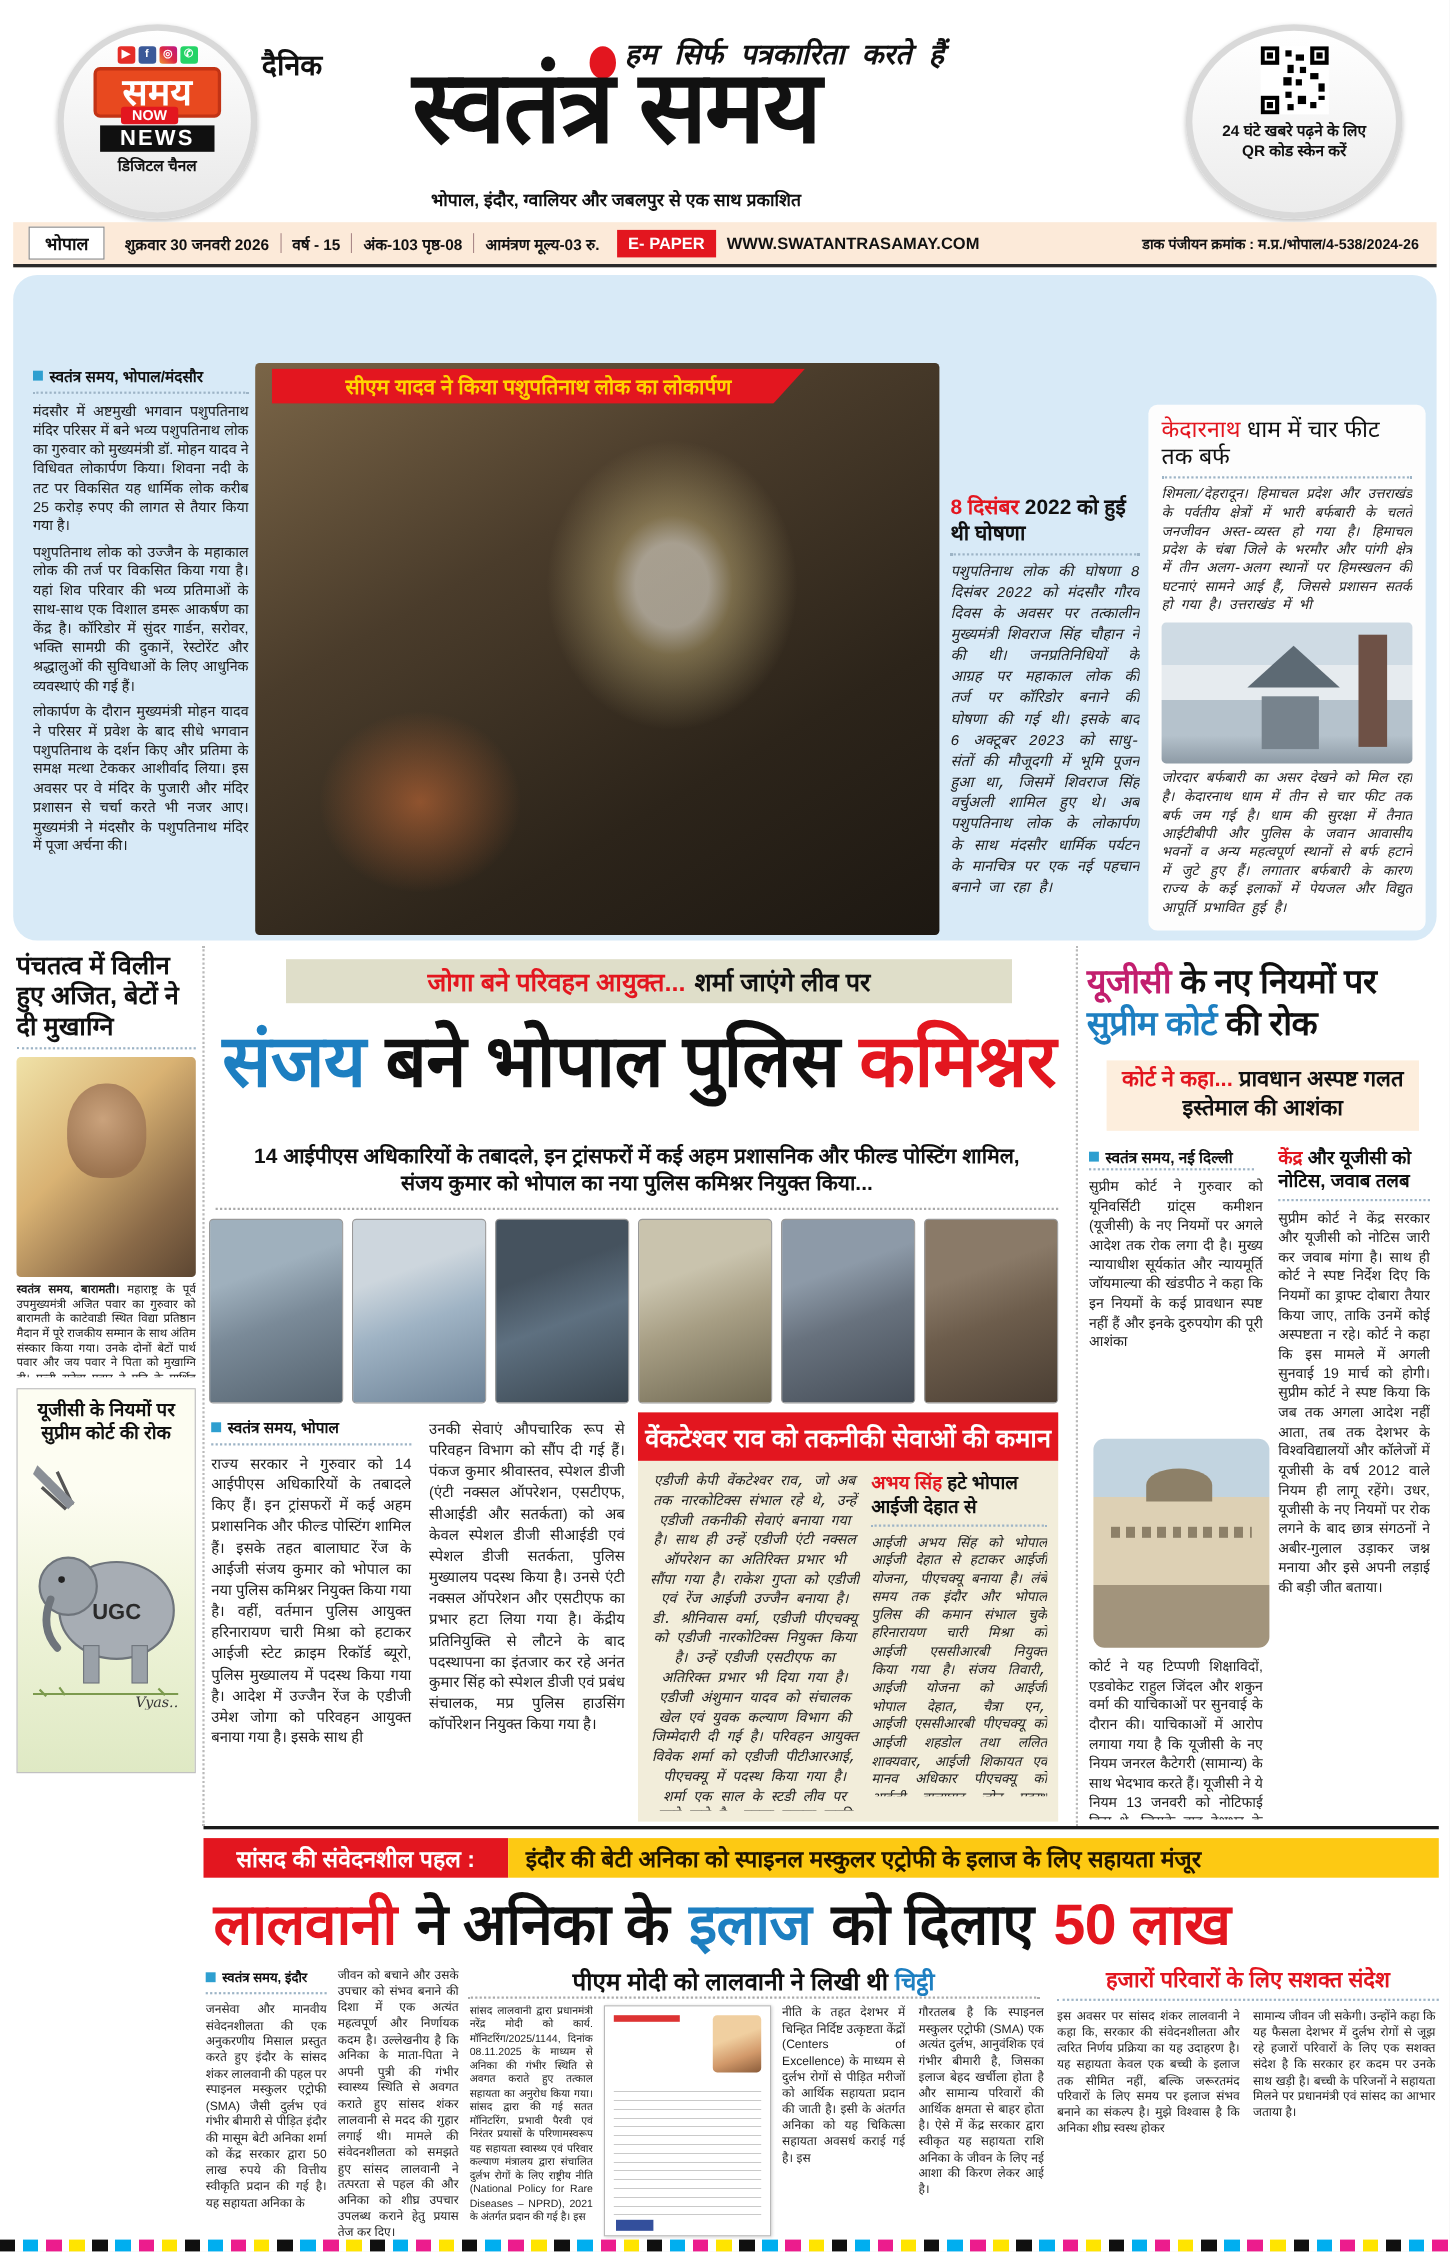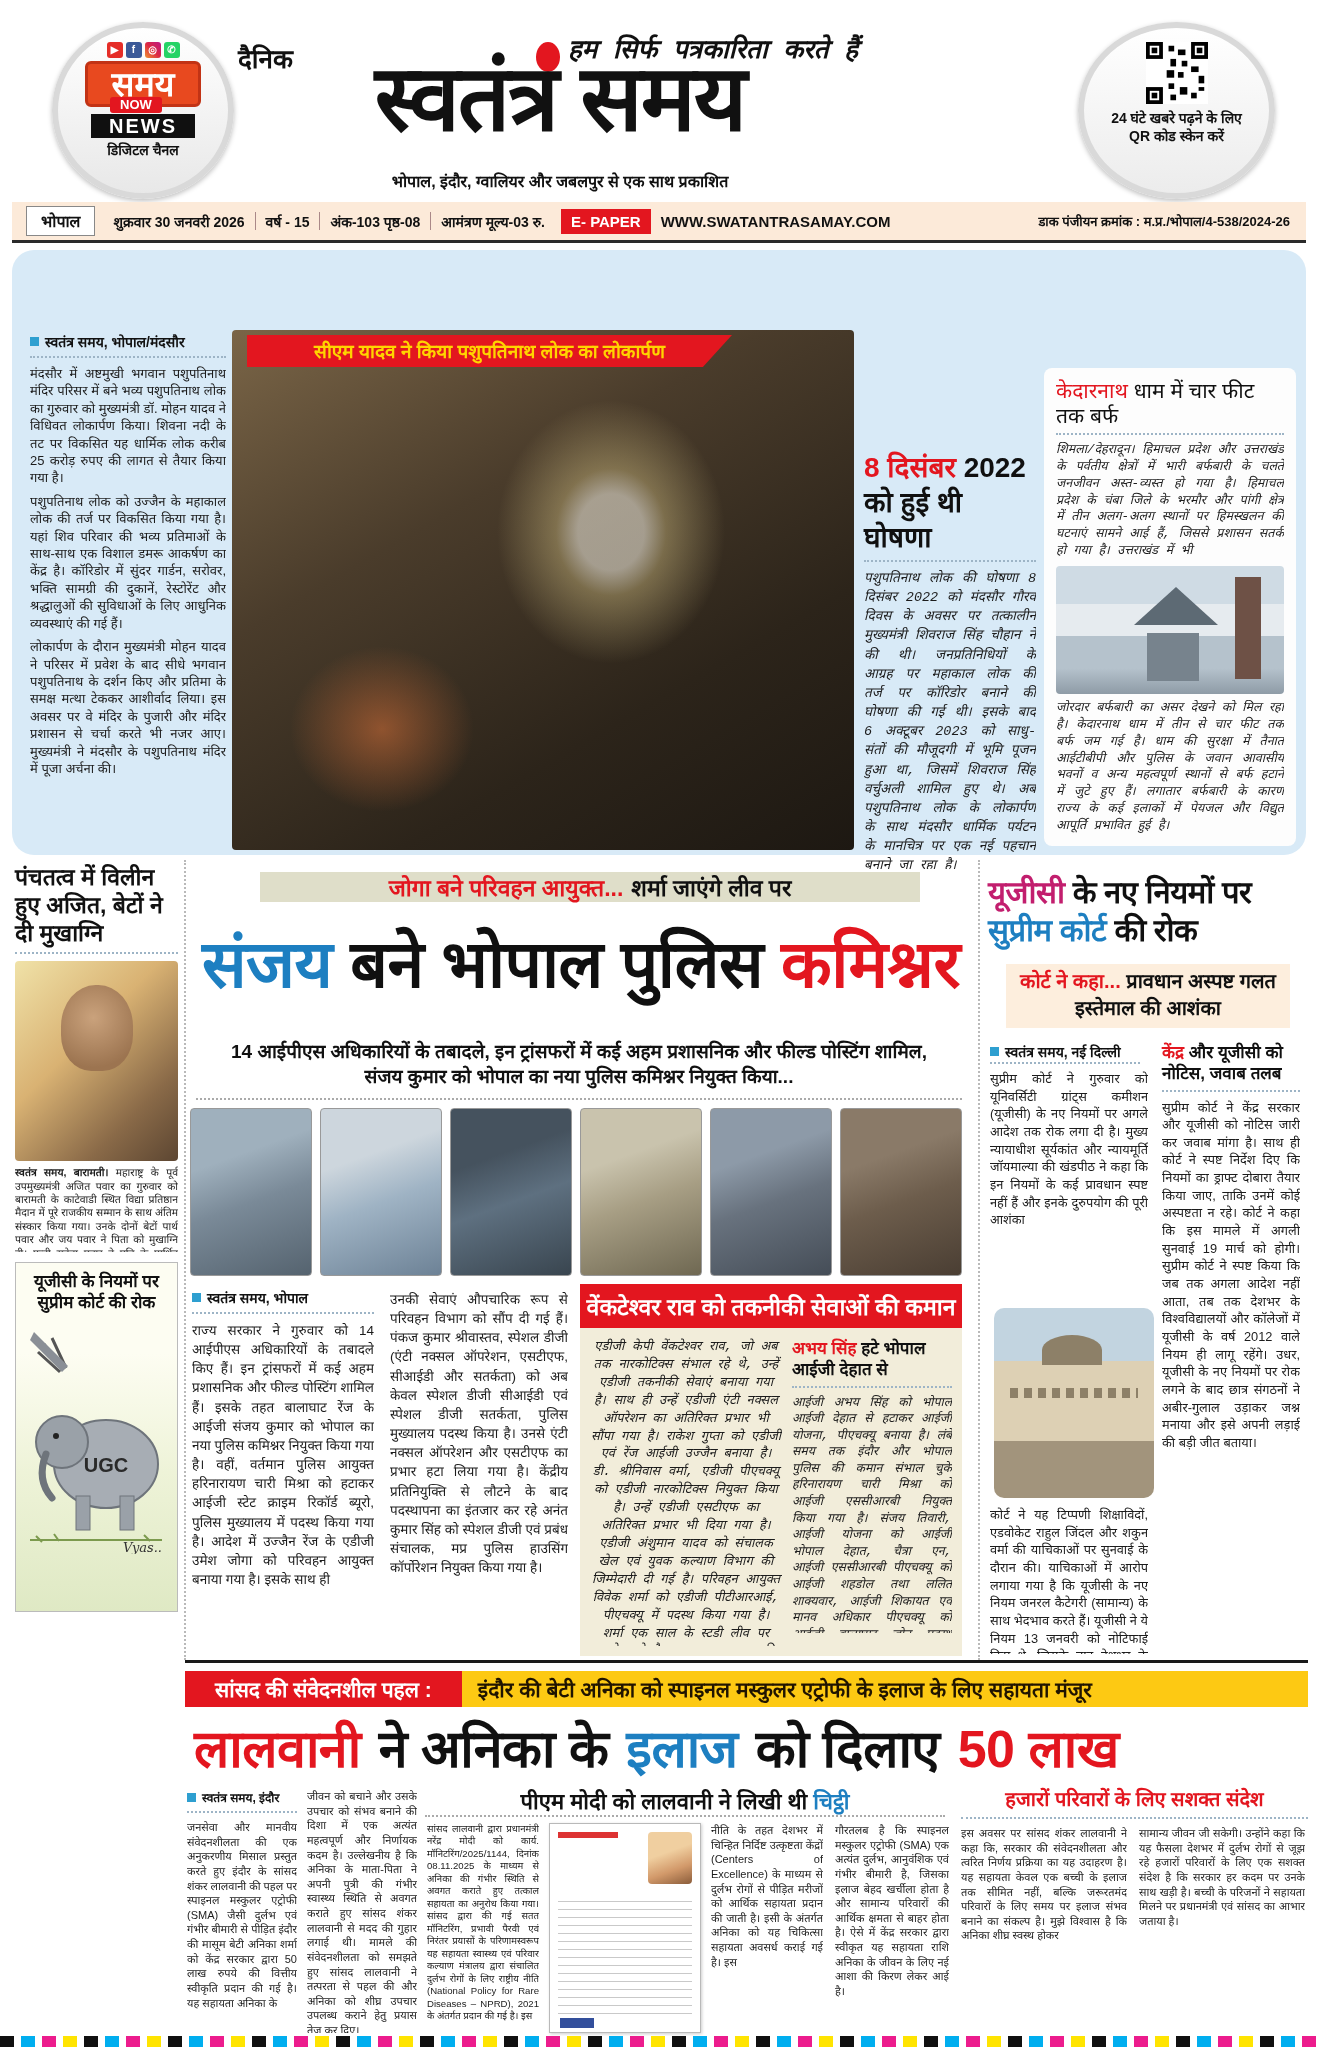--- a/index.html
+++ b/index.html
@@ -115,21 +115,21 @@
 
     <div class="abs photo" style="left:220px;top:80px;width:622px;height:520px;background:linear-gradient(150deg,#7a6547 0%,#4a3c2b 35%,#2c241a 70%,#1d1812 100%);border-radius:4px">
       <div class="abs" style="left:40%;top:10%;width:260px;height:300px;background:radial-gradient(ellipse at center,rgba(250,245,230,.55) 0 18%,rgba(240,220,150,.35) 30%,transparent 62%)"></div>
       <div class="abs" style="left:8%;bottom:6%;width:200px;height:180px;background:radial-gradient(ellipse at center,rgba(230,120,60,.5),transparent 65%)"></div>
       <div class="cap-banner abs" style="left:15px;top:5px;width:485px;height:32px;font-size:19px">
           <span>सीएम यादव ने किया पशुपतिनाथ लोक का लोकार्पण</span>
         </div>
     </div>
 
     <div class="abs" style="left:852px;top:200px;width:172px;height:395px">
-      <div style="font-weight:800;font-size:28px;line-height:1.25">
+      <div style="font-weight:800;font-size:19px;line-height:1.25">
         <span class="c-red">8 दिसंबर</span>
         <span class="c-black">2022 को हुई थी घोषणा</span>
       </div>
       <div class="dotrule"></div>
       <div class="body-txt ital" style="height:300px;font-size:13.5px;line-height:1.42">पशुपतिनाथ लोक की घोषणा 8 दिसंबर 2022 को मंदसौर गौरव दिवस के अवसर पर तत्कालीन मुख्यमंत्री शिवराज सिंह चौहान ने की थी। जनप्रतिनिधियों के आग्रह पर महाकाल लोक की तर्ज पर कॉरिडोर बनाने की घोषणा की गई थी। इसके बाद 6 अक्टूबर 2023 को साधु-संतों की मौजूदगी में भूमि पूजन हुआ था, जिसमें शिवराज सिंह वर्चुअली शामिल हुए थे। अब पशुपतिनाथ लोक के लोकार्पण के साथ मंदसौर धार्मिक पर्यटन के मानचित्र पर एक नई पहचान बनाने जा रहा है।</div>
     </div>
 
     <div class="abs white-card" style="left:1032px;top:118px;width:252px;height:478px;padding:10px 12px;box-sizing:border-box">
       <div style="font-weight:400;font-size:21px;line-height:1.2">
         <span class="c-red">केदारनाथ</span>
@@ -168,21 +168,21 @@
       <circle cx="32" cy="122" r="3" fill="#222"></circle>
       <rect x="52" y="182" width="14" height="34" fill="#9aa1a8" stroke="#6e747b"></rect>
       <rect x="96" y="182" width="14" height="34" fill="#9aa1a8" stroke="#6e747b"></rect>
       <text x="82" y="158" text-anchor="middle" font-size="20" font-weight="bold" fill="#2a2a2a" font-family="Liberation Sans, sans-serif">UGC</text>
       <path d="M6 226 h132 M12 222 l6 6 M30 220 l5 7 M120 221 l6 6" stroke="#7c9a4e" stroke-width="2" fill="none"></path>
       <text x="138" y="238" text-anchor="end" font-size="13" font-style="italic" fill="#333" font-family="DejaVu Serif, serif">Vyas..</text>
     </svg>
   </div>
 
   <div class="abs sep-dot-v" style="left:184px;top:860px;width:790px;height:800px;padding-left:6px;box-sizing:border-box">
-    <div style="position:absolute;left:74px;top:12px;width:660px;height:30px;background:#dfdec9;display:flex;align-items:center;justify-content:center;font-weight:800;font-size:23px;gap:8px">
+    <div style="position:absolute;left:74px;top:12px;width:660px;height:40px;background:#dfdec9;display:flex;align-items:center;justify-content:center;font-weight:800;font-size:23px;gap:8px">
       <span class="c-red">जोगा बने परिवहन आयुक्त...</span>
       <span class="c-black">शर्मा जाएंगे लीव पर</span>
     </div>
     <div class="hl" style="position:absolute;left:0;top:56px;width:790px;text-align:center;font-size:66px">
       <span class="hl-part c-blue">संजय</span><span class="hl-part c-black">बने भोपाल पुलिस</span><span class="hl-part c-red">कमिश्नर</span>
     </div>
     <div style="position:absolute;left:30px;top:180px;width:726px;text-align:center;font-weight:bold;font-size:19px;line-height:1.3">14 आईपीएस अधिकारियों के तबादले, इन ट्रांसफरों में कई अहम प्रशासनिक और फील्ड पोस्टिंग शामिल, संजय कुमार को भोपाल का नया पुलिस कमिश्नर नियुक्त किया...</div>
     <div style="position:absolute;left:10px;top:238px;width:766px;border-top:2px dotted #aaa"></div>
 
     <div style="position:absolute;left:4px;top:248px;width:772px;display:flex;gap:8px">

